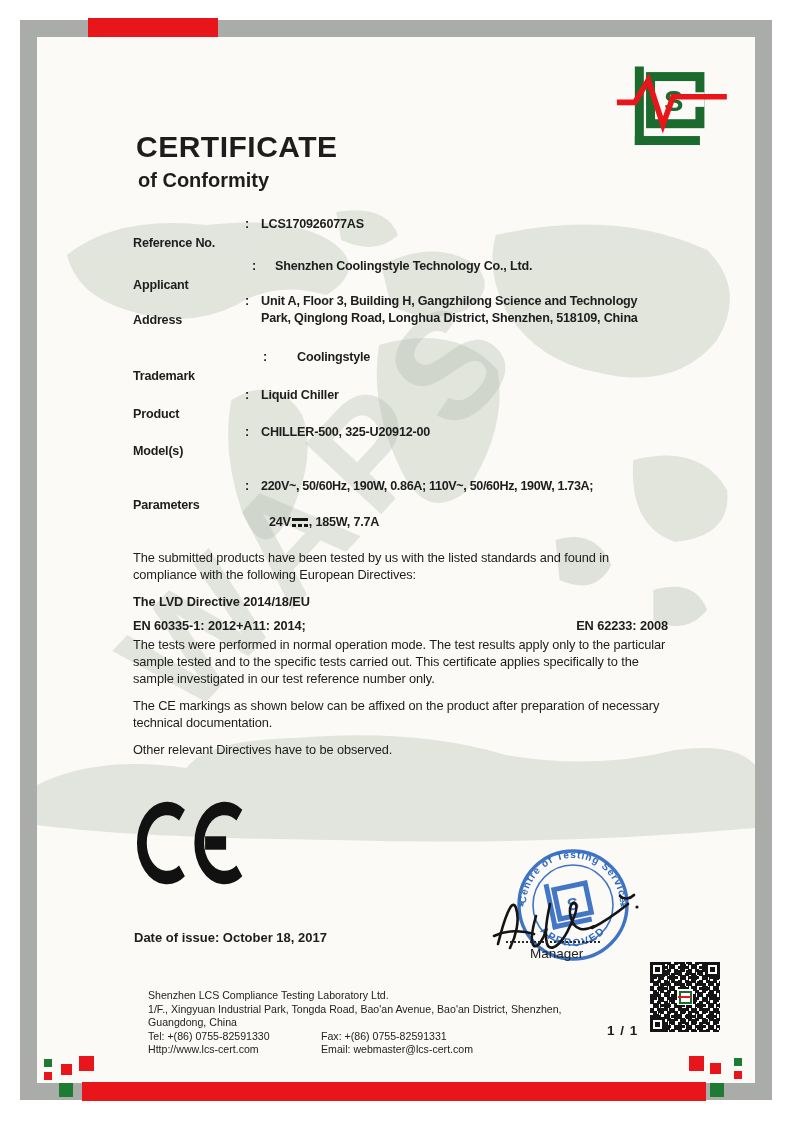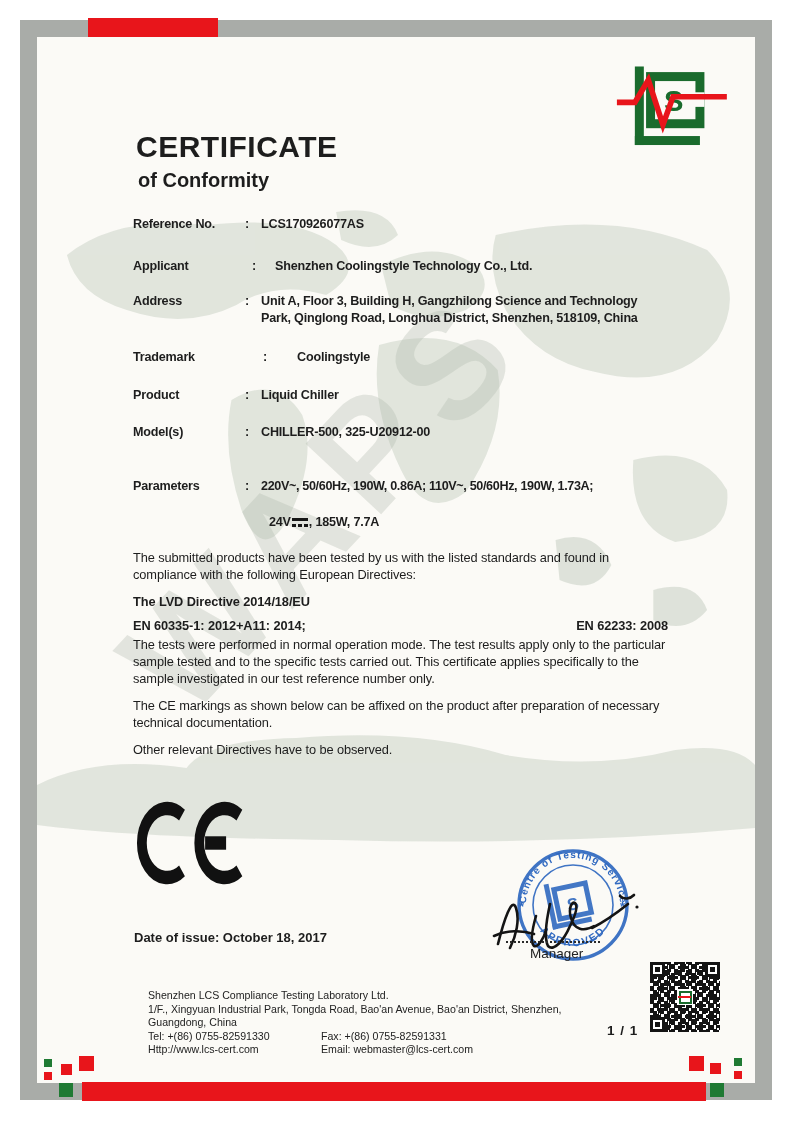--- a/index.html
+++ b/index.html
@@ -16,21 +16,21 @@
   .map{left:37px;top:210px;width:718px;height:645px;z-index:1;pointer-events:none;}
   .watermark{left:150px;top:600px;z-index:1;font-size:150px;font-weight:bold;
              color:rgba(173,182,171,0.32);letter-spacing:16px;transform:rotate(-47deg);
              transform-origin:left center;white-space:nowrap;pointer-events:none;}
 
   .z3{z-index:3;}
   .title{left:136px;top:130px;font-size:30px;font-weight:bold;letter-spacing:.5px;}
   .subtitle{left:138px;top:169px;font-size:20px;font-weight:bold;}
 
   .row{left:133px;width:540px;display:flex;font-size:12.6px;font-weight:bold;line-height:17px;letter-spacing:-.2px;}
-  .row .lbl{width:112px;flex:0 0 112px;}
+  .row .lbl{width:112px;flex:0 0 112px;margin-top:19px;}
   .row .col{width:16px;flex:0 0 16px;}
   .row .val{flex:1;}
   .nowrap{white-space:nowrap;}
   .line2{margin-top:19px;margin-left:8px;}
 
   .body-text{left:133px;width:535px;font-size:12.8px;line-height:17px;letter-spacing:-.1px;}
   .bold{font-weight:bold;}
   .std-row{display:flex;justify-content:space-between;}
 
   

